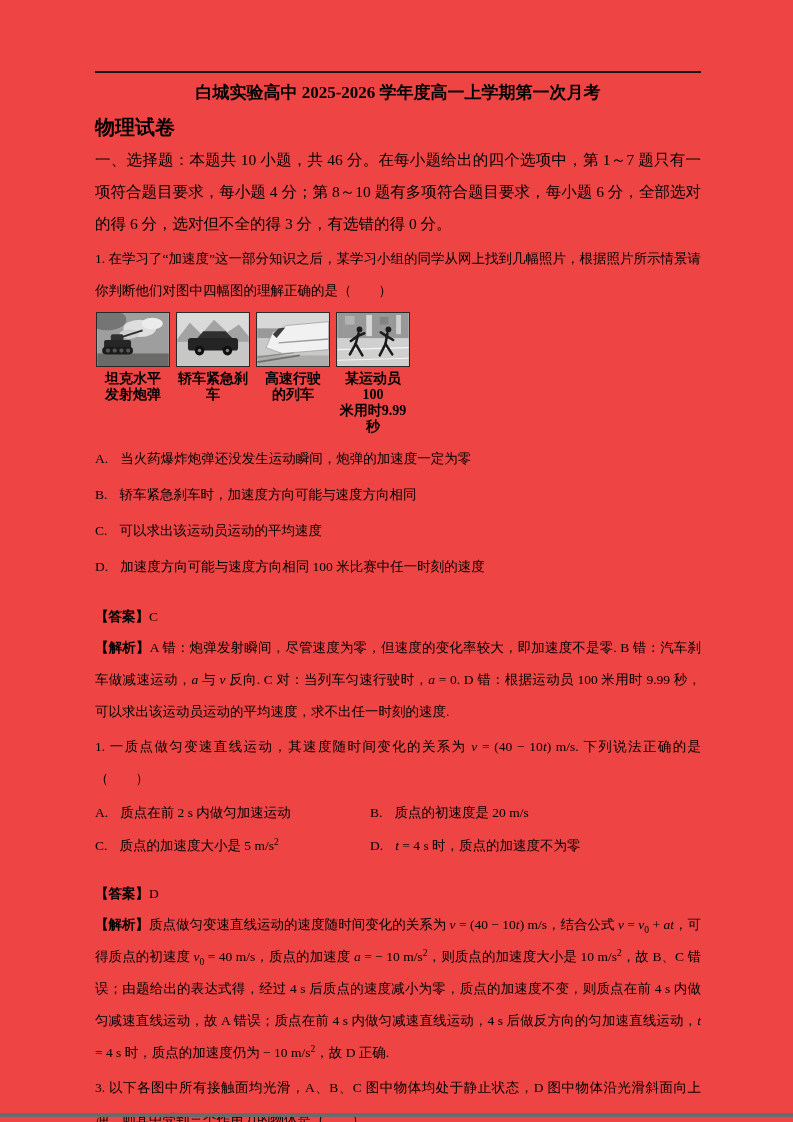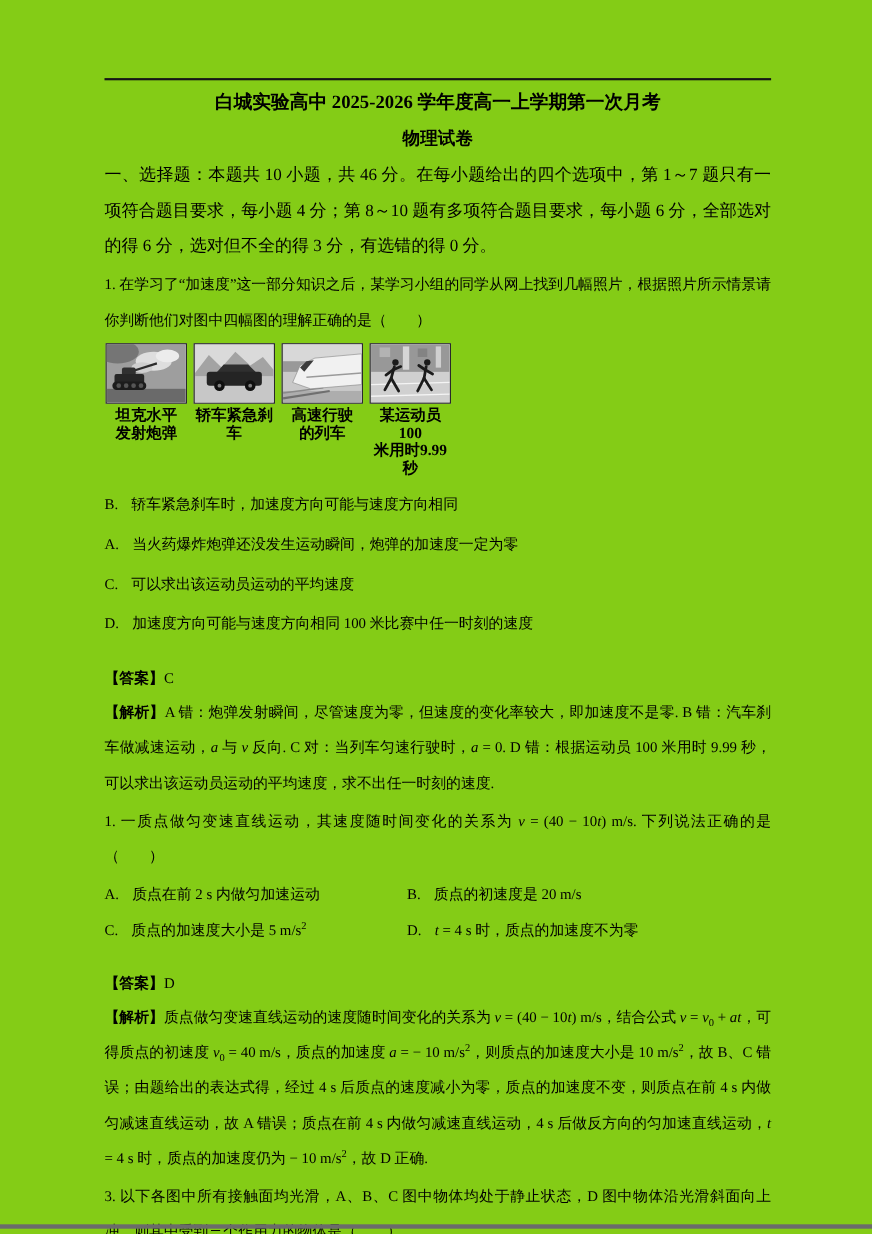--- a/index.html
+++ b/index.html
@@ -4,31 +4,31 @@
 <style>
   * { margin: 0; padding: 0; box-sizing: border-box; }
   html, body { background: #ffffff; }
   body {
     width: 793px; height: 1122px;
     font-family: "Liberation Serif", "DejaVu Serif", serif;
     color: #000;
     position: relative;
     overflow: hidden;
   }
-  .page { position: absolute; inset: 0; background: #84cc16; }
+  .page { position: absolute; inset: 0; background: #ef4444; }
   .content { position: absolute; left: 95px; top: 0; width: 606px; }
 
   .top-rule { margin-top: 71px; border-top: 2px solid #161616; }
 
   .title {
     font-size: 17px; font-weight: bold; text-align: center;
     margin-top: 8px; line-height: 24px;
   }
   .subtitle {
-    font-size: 16px; font-weight: bold; text-align: center;
+    font-size: 20px; font-weight: bold; text-align: left;
     margin-top: 10px; line-height: 24px;
   }
 
   .intro {
     font-size: 15.5px; line-height: 32px; text-align: justify;
     margin-top: 5px;
   }
 
   .para {
     font-size: 13.5px; line-height: 32px; text-align: justify;
@@ -159,24 +159,24 @@
           <circle cx="53" cy="17" r="3" fill="#1b1b1b"></circle>
         </svg>
         <div class="caption">某运动员100
 米用时9.99秒</div>
       </div>
 
     </div>
 
     <div class="opts1">
       <div class="opt">
+        <span class="opt-label">A.</span><span>当火药爆炸炮弹还没发生运动瞬间，炮弹的加速度一定为零</span>
+      </div>
+      <div class="opt">
         <span class="opt-label">B.</span><span>轿车紧急刹车时，加速度方向可能与速度方向相同</span>
-      </div>
-      <div class="opt">
-        <span class="opt-label">A.</span><span>当火药爆炸炮弹还没发生运动瞬间，炮弹的加速度一定为零</span>
       </div>
       <div class="opt">
         <span class="opt-label">C.</span><span>可以求出该运动员运动的平均速度</span>
       </div>
       <div class="opt">
         <span class="opt-label">D.</span><span>加速度方向可能与速度方向相同 100 米比赛中任一时刻的速度</span>
       </div>
     </div>
 
     <div class="answer-line">

